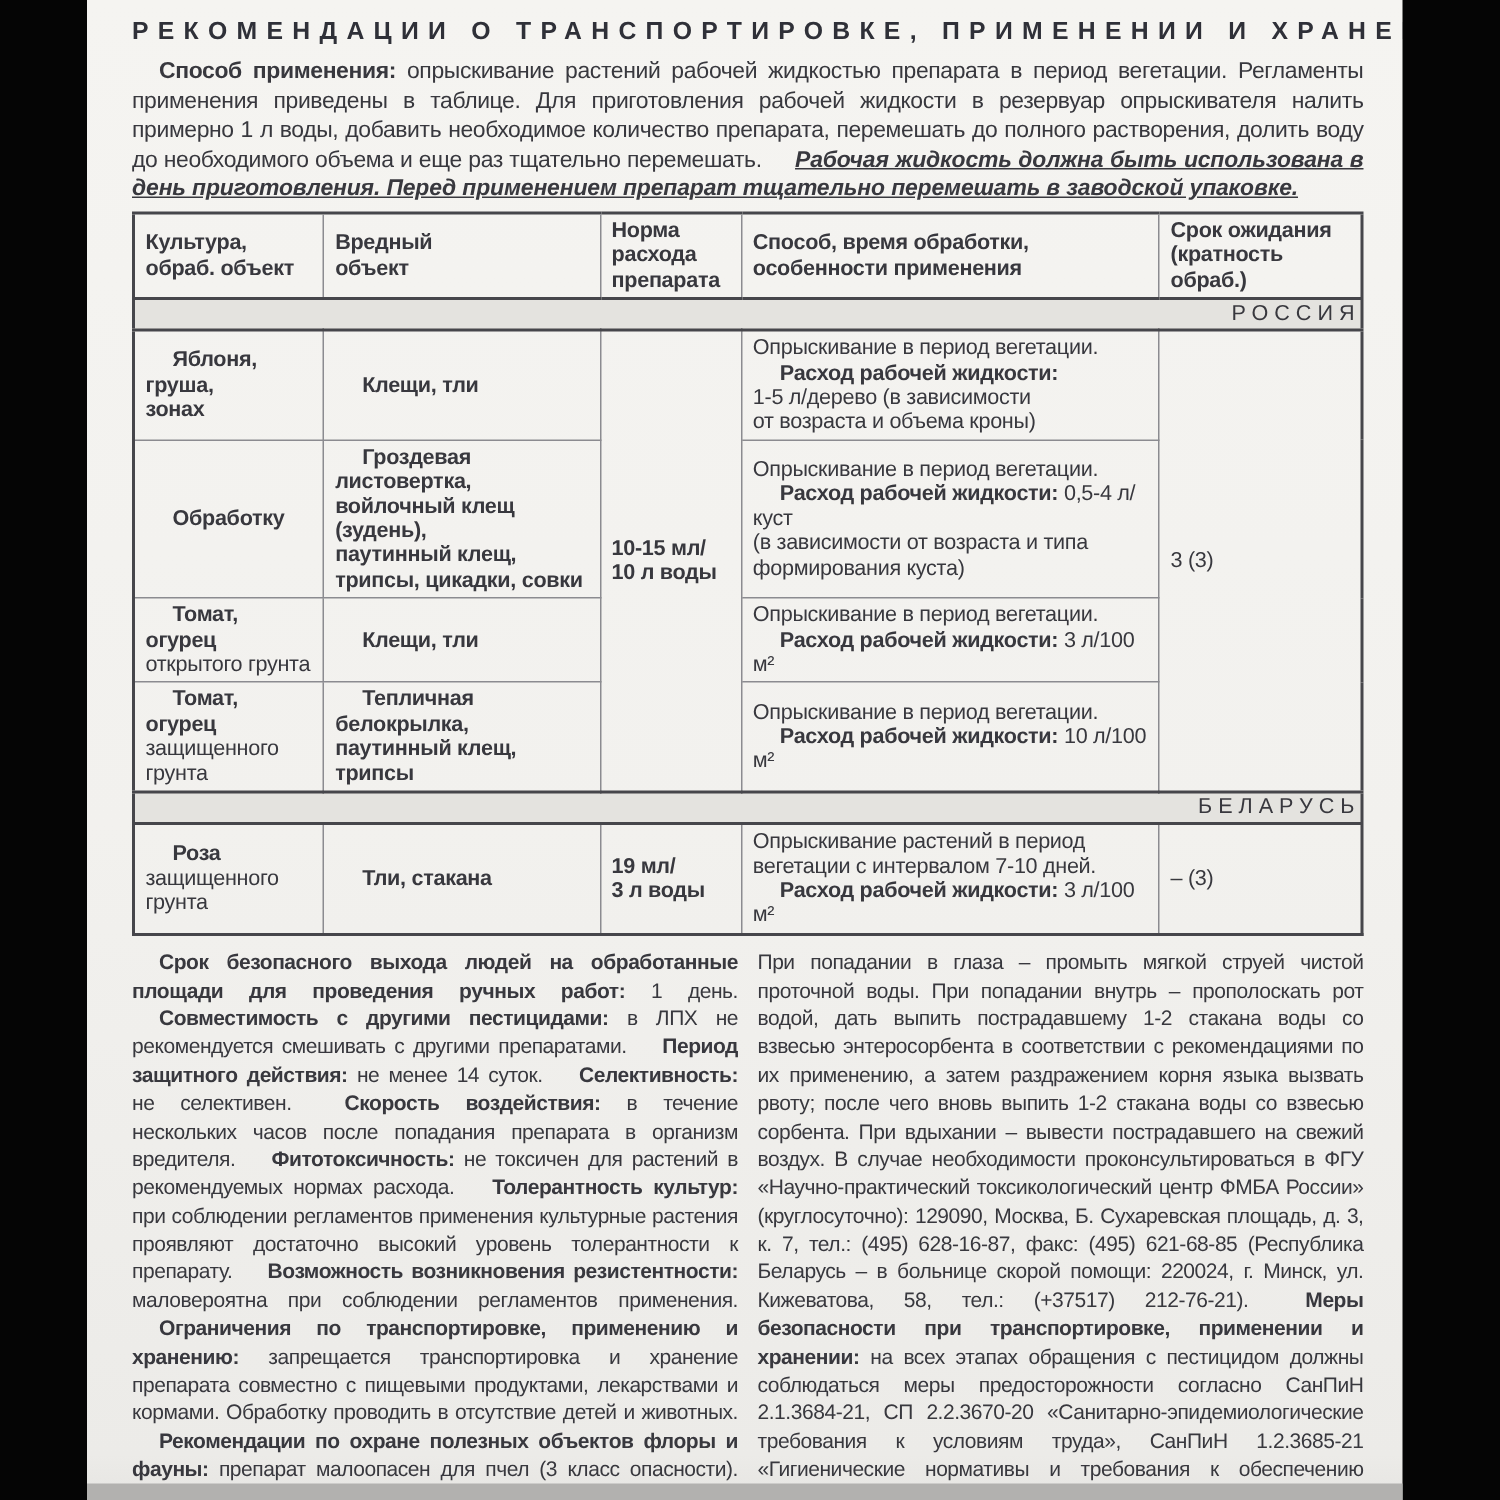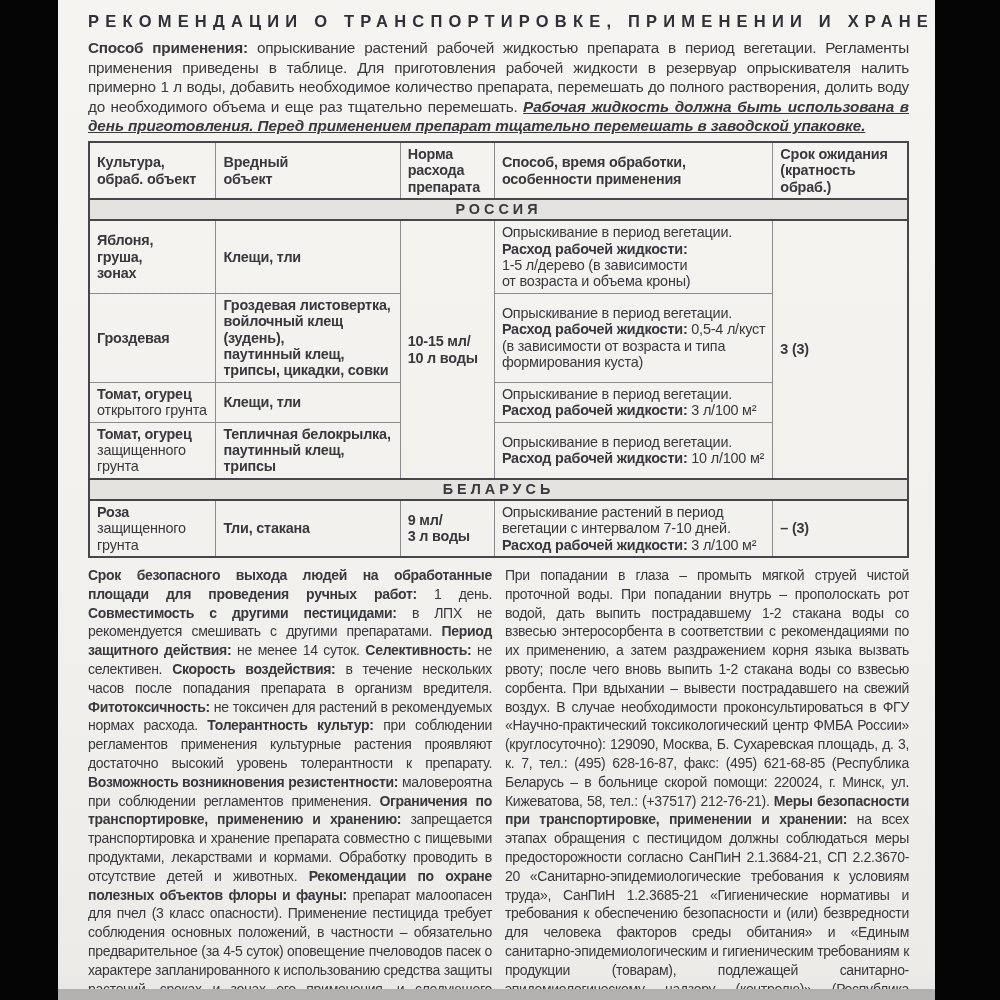--- a/index.html
+++ b/index.html
@@ -46,36 +46,36 @@
     border:1px solid var(--border-light);
     font-size:14.4px;line-height:16.4px;letter-spacing:-0.2px;
     padding:3px 7px;vertical-align:middle;text-align:left;
     white-space:pre-line;color:var(--ink);
   }
   table.reg th{
     font-weight:700;border-bottom:2px solid var(--border-dark);
     border-top:2px solid var(--border-dark);
   }
   tr.section td{
-    text-align:center;font-weight:700;letter-spacing:4px;
+    text-align:right;font-weight:400;letter-spacing:4px;
     background:var(--band-bg);
     border-top:2px solid var(--border-dark);
     border-bottom:2px solid var(--border-dark);
     padding:2px 0;line-height:15px;
   }
   td.dose{padding-left:9px;font-weight:bold;}
-  td.waiting{text-align:center;font-weight:bold;}
+  td.waiting{text-align:center;}
   .columns{
     display:flex;gap:13px;margin-top:8px;
   }
   .col{
     flex:1;font-size:14px;line-height:18.8px;text-align:justify;
     letter-spacing:-0.3px;color:var(--ink);
   }
-  .b{font-weight:700;}
+  .b{font-weight:700;margin-left:18px;}
   .i{font-style:italic;}
 </style>
 </head>
 <body>
 
 <div class="photo">
   <div class="label">
 
     <h1 class="title">РЕКОМЕНДАЦИИ О ТРАНСПОРТИРОВКЕ, ПРИМЕНЕНИИ И ХРАНЕНИИ</h1>
 
@@ -114,21 +114,21 @@
           <td class="pest"><span class="b">Клещи, тли</span></td>
           <td class="dose" rowspan="4">10-15 мл/
 10 л воды</td>
           <td class="method"><span>Опрыскивание в период вегетации.
 </span><span class="b">Расход рабочей жидкости:</span><span>
 1-5 л/дерево (в зависимости
 от возраста и объема кроны)</span></td>
           <td class="waiting" rowspan="4">3 (3)</td>
         </tr>
         <tr>
-          <td class="culture"><span class="b">Гроздевая</span></td>
+          <td class="culture"><span class="b">Обработку</span></td>
           <td class="pest"><span class="b">Гроздевая листовертка,
 войлочный клещ (зудень),
 паутинный клещ,
 трипсы, цикадки, совки</span></td>
           <td class="method"><span>Опрыскивание в период вегетации.
 </span><span class="b">Расход рабочей жидкости:</span><span> 0,5-4 л/куст
 (в зависимости от возраста и типа
 формирования куста)</span></td>
         </tr>
         <tr>
@@ -149,21 +149,21 @@
 </span><span class="b">Расход рабочей жидкости:</span><span> 10 л/100 м²</span></td>
         </tr>
         <tr class="section">
           <td colspan="5">БЕЛАРУСЬ</td>
         </tr>
         <tr>
           <td class="culture"><span class="b">Роза</span><span>
 защищенного
 грунта</span></td>
           <td class="pest"><span class="b">Тли, стакана</span></td>
-          <td class="dose">9 мл/
+          <td class="dose">19 мл/
 3 л воды</td>
           <td class="method"><span>Опрыскивание растений в период
 вегетации с интервалом 7-10 дней.
 </span><span class="b">Расход рабочей жидкости:</span><span> 3 л/100 м²</span></td>
           <td class="waiting">– (3)</td>
         </tr>
       </tbody>
     </table>
 
     <div class="columns">

